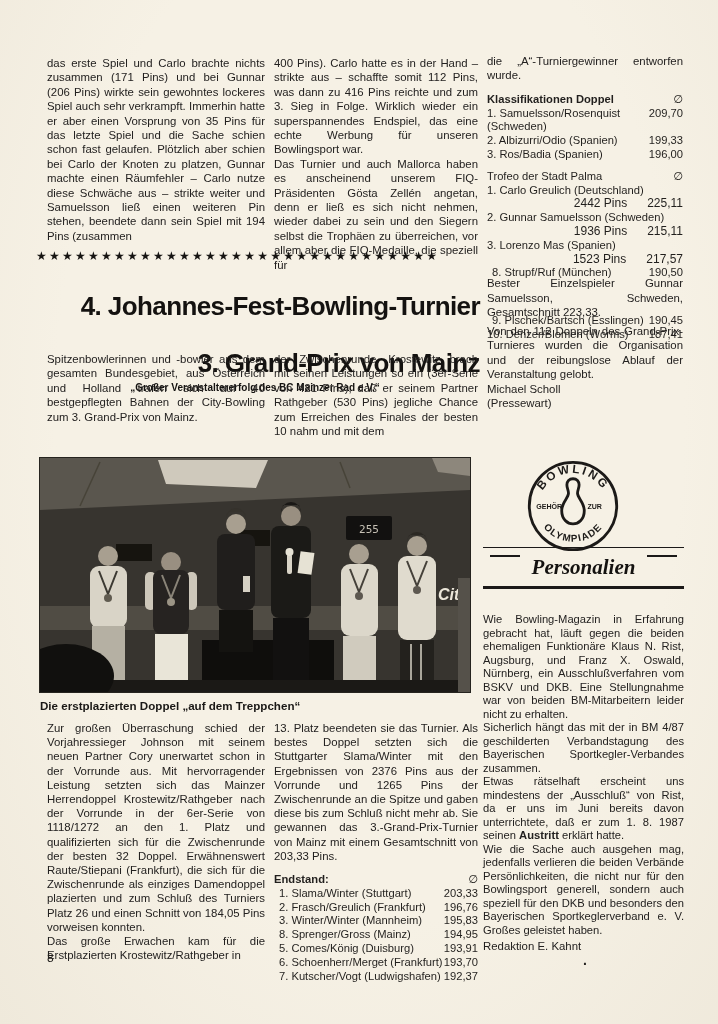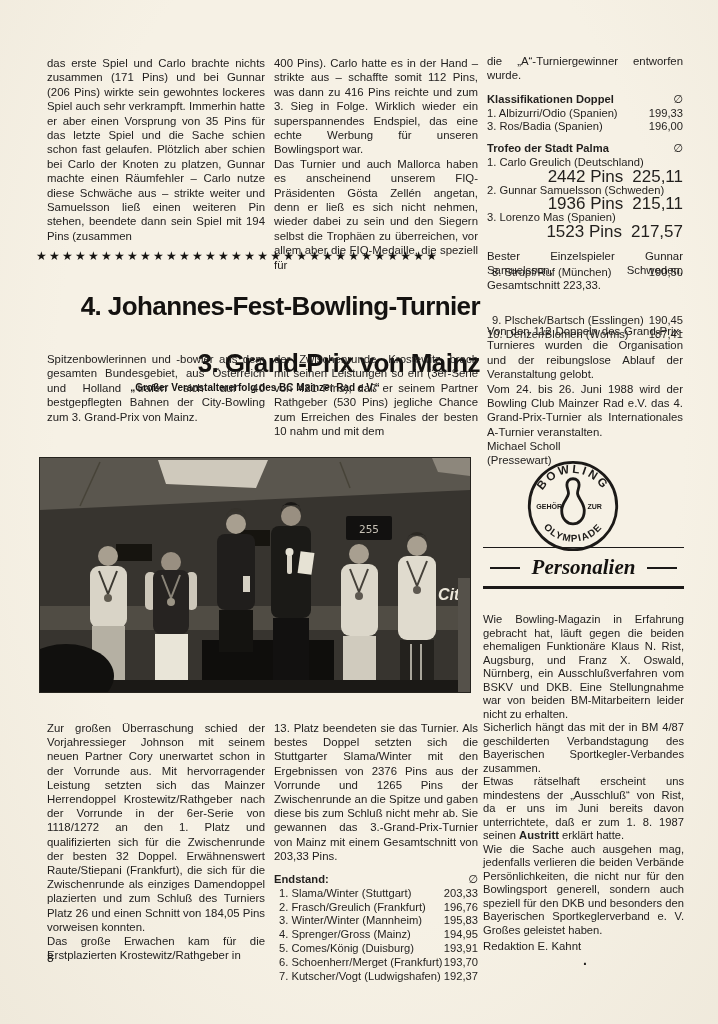--- a/index.html
+++ b/index.html
@@ -18,29 +18,29 @@
   .txt{font-size:11.4px;line-height:14.4px;text-align:justify;color:#232120;}
   .txt p{margin:0;}
   .rcol-txt{font-size:11.2px;line-height:13.5px;}
   
   .stars{font-size:12px;letter-spacing:2.25px;color:#161412;white-space:nowrap;overflow:hidden;}
   .h1{font-size:26px;line-height:30px;font-weight:bold;letter-spacing:-0.6px;text-align:right;color:#141210;margin-top:27px;}
   .hsub{font-size:10px;font-weight:bold;text-align:center;color:#141210;margin-top:4px;}
   
   .thead{display:flex;justify-content:space-between;font-size:11.2px;line-height:13.8px;}
   .thead .tt{font-weight:bold;}
-  .thead .tt-n{font-weight:bold;}
+  .thead .tt-n{font-weight:normal;}
   .trow{display:flex;justify-content:space-between;font-size:11.2px;line-height:13.8px;}
   .trow .val{white-space:nowrap;}
-  .tline{display:flex;justify-content:flex-end;gap:9px;font-size:17px;line-height:13.8px;}
+  .tline{display:flex;justify-content:flex-end;gap:20px;font-size:12px;line-height:13.8px;}
   .gap8{height:8px;}  .gap10{height:10px;}
   
   .rule-thin{border-top:1.5px solid #1b1918;}
   .rule-thick{border-top:3px solid #1b1918;}
-  .pers-head{display:flex;align-items:center;justify-content:center;gap:12px;margin:7px 0 6px 0;}
+  .pers-head{display:flex;align-items:flex-start;justify-content:center;gap:12px;margin:7px 0 6px 0;}
   .pers-dash{width:30px;border-top:2.5px solid #1b1918;}
   .pers-title{font-family:"Liberation Serif","DejaVu Serif",serif;font-style:italic;font-weight:bold;font-size:21px;color:#141210;}
   .sig{text-align:left;font-size:11.4px;line-height:14px;}
   .caption{font-size:11.6px;font-weight:bold;color:#1a1816;}
   .photo-frame{background:#2c2a27;overflow:hidden;box-shadow:0 0 0 1px #26241f;}
   .pagenum{font-size:12px;color:#242220;}
   .tmark{font-size:14px;font-weight:bold;color:#242220;}
 </style>
 </head>
 <body>
@@ -58,21 +58,25 @@
 
   <div class="abs" style="left:487px;top:54px;width:196px;">
     <div class="txt">die „A“-Turniergewinner entworfen wurde.</div>
     <div class="gap10"></div>
     <div>
       <div class="thead">
         <span class="tt">Klassifikationen Doppel</span>
         <span>∅</span>
       </div>
       <div class="trow">
-        <span>1. Albizurri/Odio (Spanien)</span>
+        <span>1. Samuelsson/Rosenquist (Schweden)</span>
+        <span class="val">209,70</span>
+      </div>
+      <div class="trow">
+        <span>2. Albizurri/Odio (Spanien)</span>
         <span class="val">199,33</span>
       </div>
       <div class="trow">
         <span>3. Ros/Badia (Spanien)</span>
         <span class="val">196,00</span>
       </div>
     </div>
     <div class="gap8"></div>
     <div>
       <div class="thead">
@@ -122,21 +126,20 @@
       <span class="val">190,45</span>
     </div>
     <div class="trow">
       <span>10. Denzer/Blomen (Worms)</span>
       <span class="val">187,41</span>
     </div>
   </div>
 
   <div class="abs txt" style="left:487px;top:324px;width:196px;">
     <p>Von den 112 Doppeln des Grand-Prix-Turnieres wurden die Organisation und der reibungslose Ablauf der Veranstaltung gelobt.</p>
-    <p>Vom 24. bis 26. Juni 1988 wird der Bowling Club Mainzer Rad e.V. das 4. Grand-Prix-Turnier als Internationales A-Turnier veranstalten.</p>
     <div class="sig">
       <div>Michael Scholl</div>
       <div>(Pressewart)</div>
     </div>
   </div>
 
   <div class="abs" style="left:526px;top:459px;width:94px;height:94px;">
     <svg width="94" height="94" viewBox="0 0 100 100">
       <defs>
         <path id="arcTop" d="M 13,52 A 37,37 0 0 1 87,52" fill="none"></path>
@@ -252,20 +255,21 @@
         <rect x="360" y="182" width="34" height="48" fill="#23211d"></rect>
         <line x1="371" y1="186" x2="371" y2="228" stroke="#d8d3c6" stroke-width="1.5"></line>
         <line x1="381" y1="186" x2="381" y2="228" stroke="#d8d3c6" stroke-width="1.5"></line>
       </g>
 
       <rect x="0" y="222" width="430" height="12" fill="#1b1916"></rect>
       <ellipse cx="26" cy="218" rx="48" ry="32" fill="#11100e"></ellipse>
       <rect x="418" y="120" width="12" height="114" fill="#55514a"></rect>
     </svg>
   </div>
+  <div class="abs caption" style="left:40px;top:699px;width:430px;">Die erstplazierten Doppel „auf dem Treppchen“</div>
 
   <div class="abs txt" style="left:47px;top:721px;width:218px;line-height:14.2px;">
     <p>Zur großen Überraschung schied der Vorjahressieger Johnson mit seinem neuen Partner Cory unerwartet schon in der Vorrunde aus. Mit hervorragender Leistung setzten sich das Mainzer Herrendoppel Krostewitz/Rathgeber nach der Vorrunde in der 6er-Serie von 1118/1272 an den 1. Platz und qualifizierten sich für die Zwischenrunde der besten 32 Doppel. Erwähnenswert Raute/Stiepani (Frankfurt), die sich für die Zwischenrunde als einziges Damendoppel plazierten und zum Schluß des Turniers Platz 26 und einen Schnitt von 184,05 Pins vorweisen konnten.</p>
     <p>Das große Erwachen kam für die Erstplazierten Krostewitz/Rathgeber in</p>
   </div>
 
   <div class="abs" style="left:274px;top:721px;width:204px;">
     <div class="txt" style="line-height:14.2px;">13. Platz beendeten sie das Turnier. Als bestes Doppel setzten sich die Stuttgarter Slama/Winter mit den Ergebnissen von 2376 Pins aus der Vorrunde und 1265 Pins der Zwischenrunde an die Spitze und gaben diese bis zum Schluß nicht mehr ab. Sie gewannen das 3.-Grand-Prix-Turnier von Mainz mit einem Gesamtschnitt von 203,33 Pins.</div>
     <div class="gap10"></div>
     <div>
@@ -279,21 +283,21 @@
       </div>
       <div class="trow" style="padding-left:5px;">
         <span>2. Frasch/Greulich (Frankfurt)</span>
         <span class="val">196,76</span>
       </div>
       <div class="trow" style="padding-left:5px;">
         <span>3. Winter/Winter (Mannheim)</span>
         <span class="val">195,83</span>
       </div>
       <div class="trow" style="padding-left:5px;">
-        <span>4. Sprenger/Gross (Mainz)</span>
+        <span>8. Sprenger/Gross (Mainz)</span>
         <span class="val">194,95</span>
       </div>
       <div class="trow" style="padding-left:5px;">
         <span>5. Comes/König (Duisburg)</span>
         <span class="val">193,91</span>
       </div>
       <div class="trow" style="padding-left:5px;">
         <span>6. Schoenherr/Merget (Frankfurt)</span>
         <span class="val">193,70</span>
       </div>

